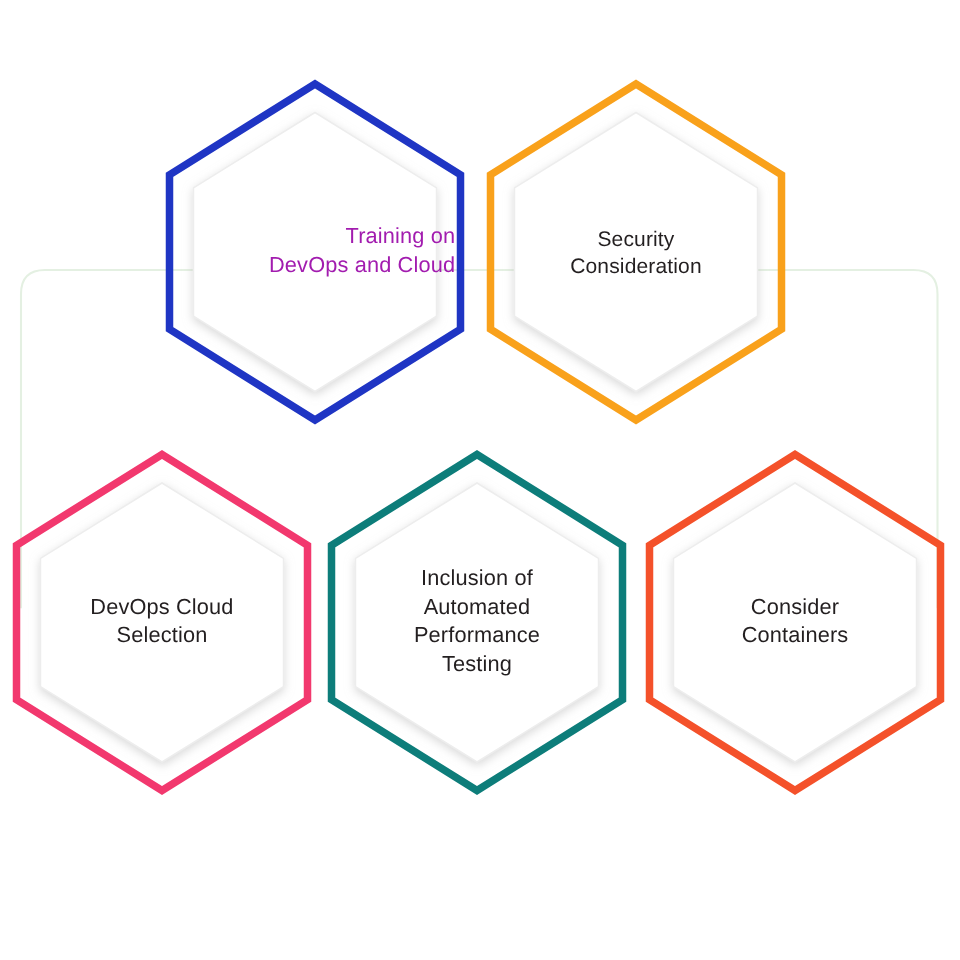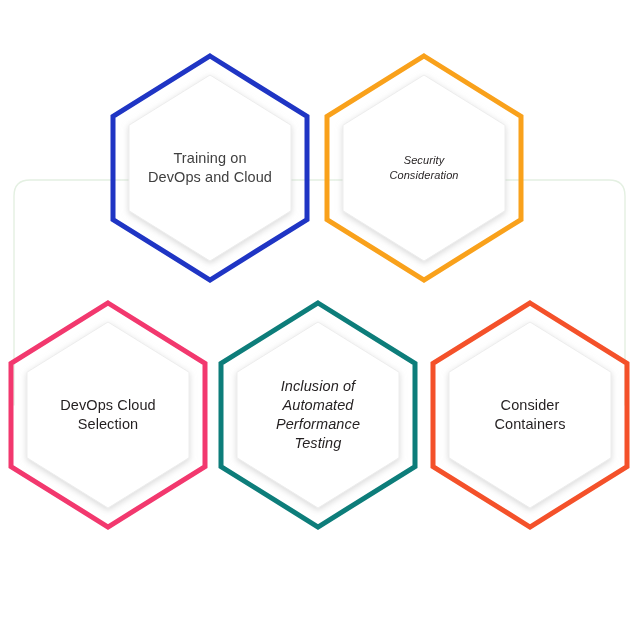--- a/index.html
+++ b/index.html
@@ -78,40 +78,40 @@
     </defs>
     <path id="connector-path" d="M 14 405 L 14 196 Q 14 180 30 180 L 609 180 Q 625 180 625 196 L 625 405" fill="none" stroke="#e4f0e2" stroke-width="1.4" stroke-linecap="round"></path>
   </svg>
 
   <div id="hex-layer">
       <div class="hex-node" style="left: 87px; top: 30px; width: 246px; height: 276px;">
         <svg width="246" height="276" viewBox="0 0 246 276">
           <polygon points="123.00,45.00 204.00,95.22 204.00,180.78 123.00,231.00 42.00,180.78 42.00,95.22" fill="#ffffff" stroke="#ededed" stroke-width="1" filter="url(#hexShadow)"></polygon>
           <polygon points="123.00,26.00 220.00,86.48 220.00,189.52 123.00,250.00 26.00,189.52 26.00,86.48" fill="none" stroke="#1f35c4" stroke-width="5" stroke-linejoin="miter"></polygon>
         </svg>
-        <div class="hex-label" style="font-size: 14.5px; color: #404040;"><span>Training on
+        <div class="hex-label" style="font-size: 14.5px; color: #a21caf; text-align: right;"><span>Training on
 DevOps and Cloud</span></div>
       </div>
       <div class="hex-node" style="left: 301px; top: 30px; width: 246px; height: 276px;">
         <svg width="246" height="276" viewBox="0 0 246 276">
           <polygon points="123.00,45.00 204.00,95.22 204.00,180.78 123.00,231.00 42.00,180.78 42.00,95.22" fill="#ffffff" stroke="#ededed" stroke-width="1" filter="url(#hexShadow)"></polygon>
           <polygon points="123.00,26.00 220.00,86.48 220.00,189.52 123.00,250.00 26.00,189.52 26.00,86.48" fill="none" stroke="#f9a11b" stroke-width="5" stroke-linejoin="miter"></polygon>
         </svg>
-        <div class="hex-label" style="font-size: 11px; color: rgb(35, 31, 32); font-style: italic;"><span>Security
+        <div class="hex-label" style="font-size: 14px; color: rgb(35, 31, 32);"><span>Security
 Consideration</span></div>
       </div>
       <div class="hex-node" style="left: -15px; top: 277px; width: 246px; height: 276px;">
         <svg width="246" height="276" viewBox="0 0 246 276">
           <polygon points="123.00,45.00 204.00,95.22 204.00,180.78 123.00,231.00 42.00,180.78 42.00,95.22" fill="#ffffff" stroke="#ededed" stroke-width="1" filter="url(#hexShadow)"></polygon>
           <polygon points="123.00,26.00 220.00,86.48 220.00,189.52 123.00,250.00 26.00,189.52 26.00,86.48" fill="none" stroke="#f2386e" stroke-width="5" stroke-linejoin="miter"></polygon>
         </svg>
         <div class="hex-label" style="font-size: 14.5px; color: rgb(35, 31, 32);"><span>DevOps Cloud
 Selection</span></div>
       </div>
-      <div class="hex-node" style="left: 195px; top: 277px; width: 246px; height: 276px; font-style: italic;">
+      <div class="hex-node" style="left: 195px; top: 277px; width: 246px; height: 276px;">
         <svg width="246" height="276" viewBox="0 0 246 276">
           <polygon points="123.00,45.00 204.00,95.22 204.00,180.78 123.00,231.00 42.00,180.78 42.00,95.22" fill="#ffffff" stroke="#ededed" stroke-width="1" filter="url(#hexShadow)"></polygon>
           <polygon points="123.00,26.00 220.00,86.48 220.00,189.52 123.00,250.00 26.00,189.52 26.00,86.48" fill="none" stroke="#0d7d7a" stroke-width="5" stroke-linejoin="miter"></polygon>
         </svg>
         <div class="hex-label" style="font-size: 14.5px; color: rgb(35, 31, 32);"><span>Inclusion of
 Automated
 Performance
 Testing</span></div>
       </div>
       <div class="hex-node" style="left: 407px; top: 277px; width: 246px; height: 276px;">

